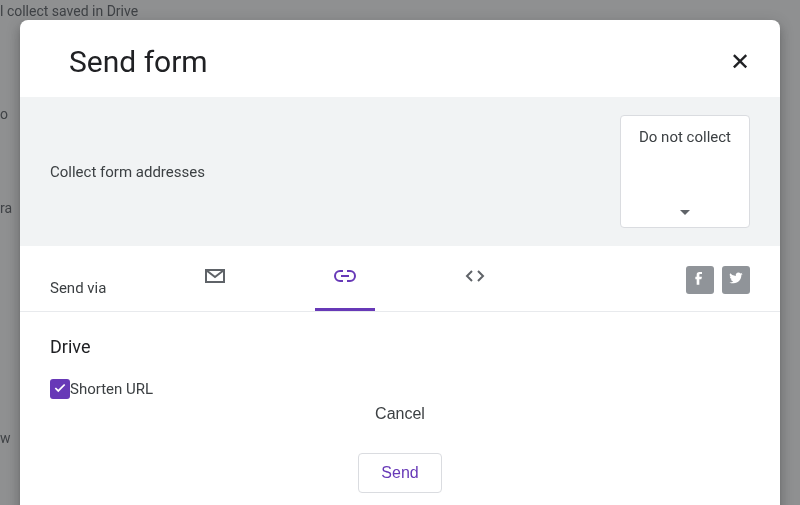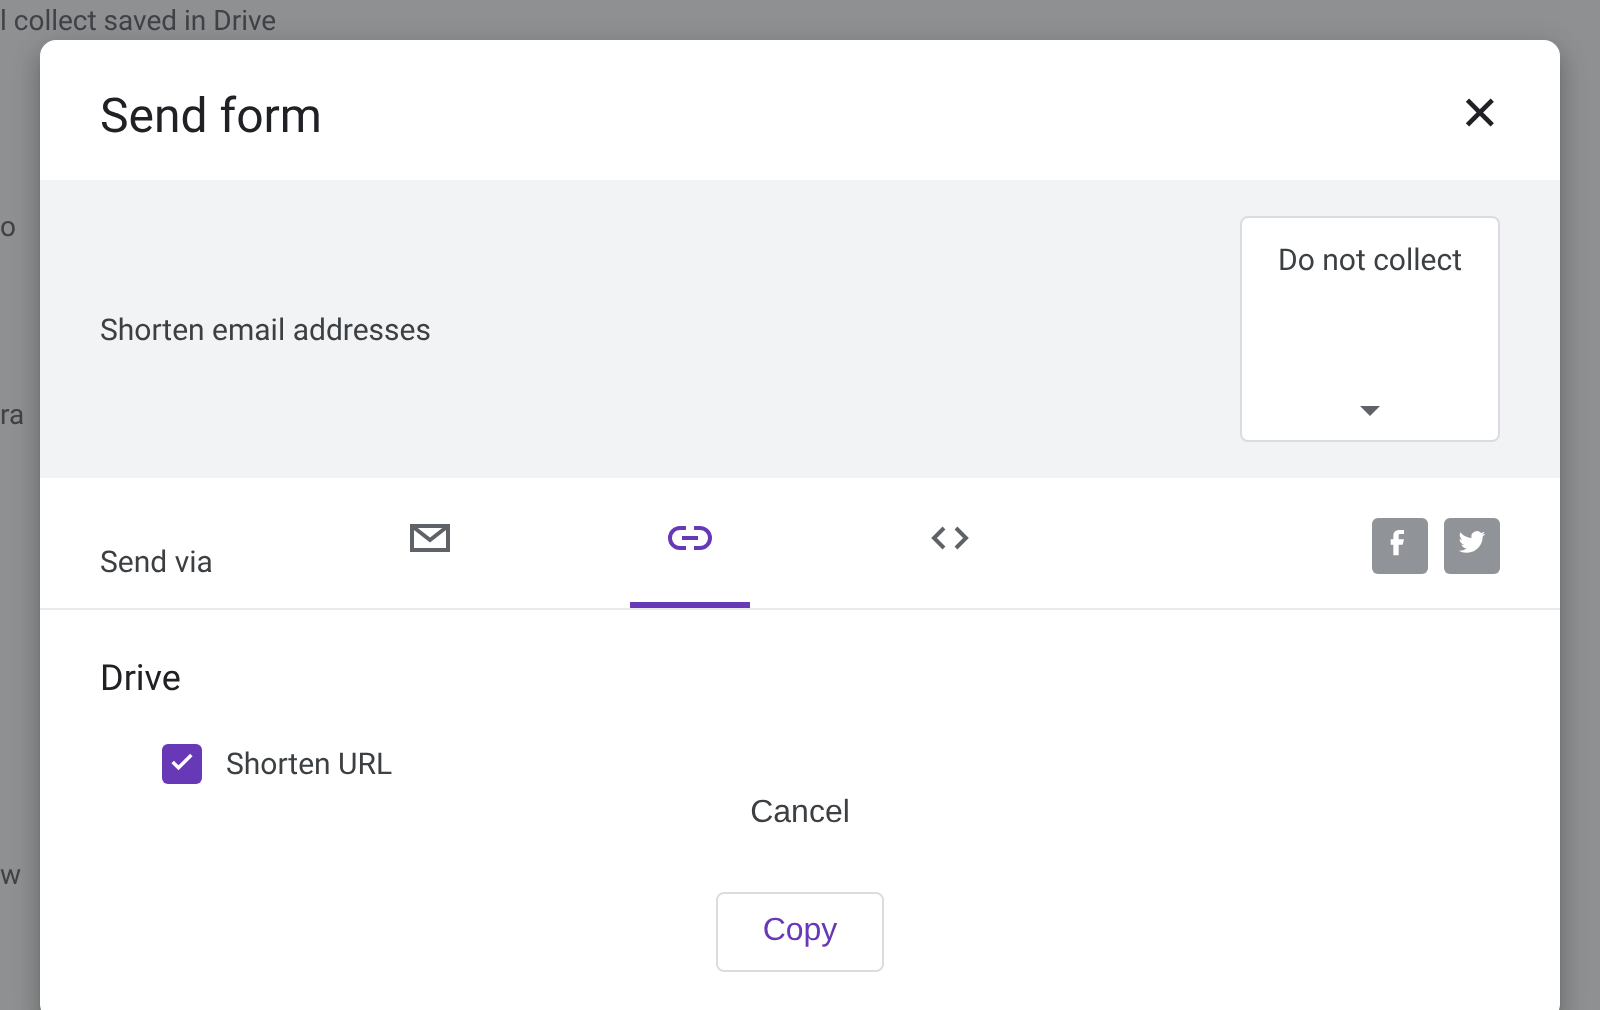--- a/index.html
+++ b/index.html
@@ -41,23 +41,24 @@
                   0 5px 5px -3px rgba(0,0,0,0.2);
       overflow: hidden;
       color: #202124;
     }
     .dialog-header {
       display: flex;
       align-items: center;
       padding: 24px 30px 18px 30px;
     }
     .dialog-title {
-      font-size: 24px;
+      font-size: 30px;
       font-weight: 400;
       flex: 1;
+      margin-left: 19px;
     }
     .close-btn {
       font-size: 24px;
       cursor: pointer;
       color: #202124;
       line-height: 1;
       background: none;
       border: none;
     }
     .collect-section {
@@ -156,23 +157,22 @@
       color: #3c4043;
       border: none;
       border-bottom: 1px solid #dadce0;
       padding-bottom: 6px;
       outline: none;
       font-family: inherit;
     }
     .shorten-row {
       display: flex;
       align-items: center;
-      gap: 12px;
+      gap: 0;
       margin-top: 18px;
-      margin-left: 31px;
     }
     .checkbox {
       width: 20px;
       height: 20px;
       background: #6739b7;
       border-radius: 3px;
       display:flex;
       align-items:center;
       justify-content:center;
       cursor:pointer;
@@ -220,21 +220,21 @@
 <div class="dialog">
 
   <div class="dialog-header">
     <div class="dialog-title">Send form</div>
     <button class="close-btn">
       <span>✕</span>
     </button>
   </div>
 
   <div class="collect-section">
-    <div class="collect-label">Shorten email addresses</div>
+    <div class="collect-label">Collect form addresses</div>
     <div class="collect-select">
       <span>Do not collect</span>
       <span class="dropdown-arrow"></span>
     </div>
   </div>
 
   <div class="sendvia-section">
     <div class="sendvia-label">Send via</div>
     <div class="tabs">
       <div class="tab">
@@ -286,16 +286,16 @@
               <path d="M4 12l5 5L20 6"></path>
             </svg>
         </span>
       </div>
       <span class="shorten-label">Shorten URL</span>
     </div>
   </div>
 
   <div class="actions">
     <button class="btn-cancel">Cancel</button>
-    <button class="btn-copy">Copy</button>
+    <button class="btn-copy">Send</button>
   </div>
 
 </div>
 
 </body></html>

